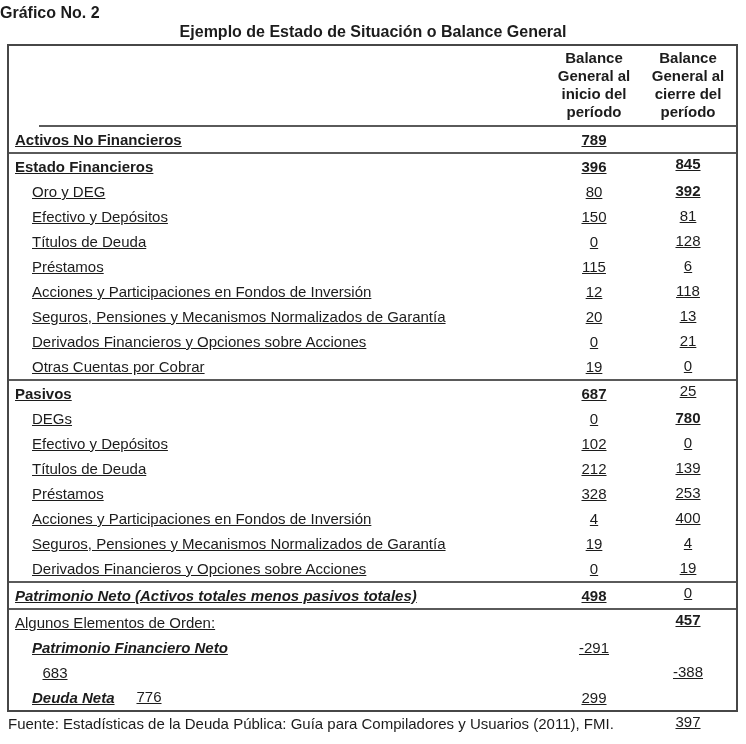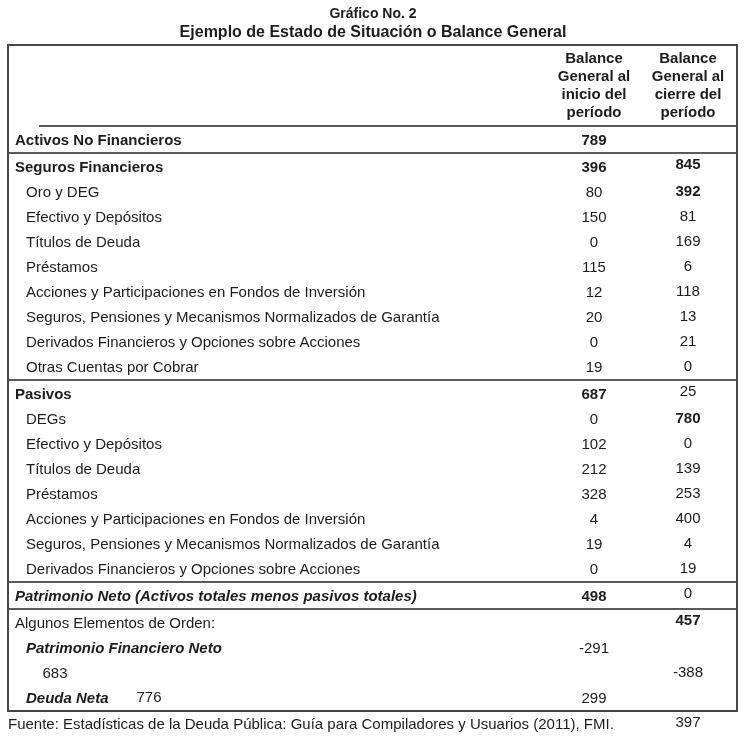--- a/index.html
+++ b/index.html
@@ -4,21 +4,21 @@
 <style>
   html,body{margin:0;padding:0;background:#ffffff;}
   body{
     width:746px;height:744px;overflow:hidden;
     font-family:"Liberation Sans","DejaVu Sans",sans-serif;
     color:#1c1c1c;
     -webkit-font-smoothing:antialiased;
   }
   .page{padding-top:4px;}
   .doc-title{
-    text-align:center;font-size:14px;font-weight:700;line-height:18px;
+    font-size:16px;font-weight:700;line-height:18px;
   }
   .doc-subtitle{
     text-align:center;font-size:16px;font-weight:700;line-height:20px;
   }
   .balance-table{
     margin:2px 0 0 7px;
     width:727px;
     border:2px solid #474747;
     background:#ffffff;
     box-sizing:content-box;
@@ -30,28 +30,28 @@
     margin-left:30px;
   }
   .thead .spacer{flex:1;}
   .th{
     width:92px;text-align:center;font-weight:700;font-size:15px;line-height:18px;
     white-space:pre-line;
   }
   .th.c2{width:96px;}
   .section{border-top:0;}
   .section.sep{border-top:2px solid #5a5a5a;}
-  .row{display:flex;align-items:center;height:25px;font-size:15px;}
+  .row{display:flex;align-items:center;height:25px;font-size:15px;text-decoration:underline;}
   .cell.label{flex:1;padding-left:6px;white-space:nowrap;overflow:hidden;}
   .cell.val{width:92px;text-align:center;}
   .cell.val.v2{width:96px;margin-top:48px;}
   .row.bold{font-weight:700;}
   .row.italic .cell.label{font-style:italic;}
   .row.semibold .cell.label{font-weight:600;}
-  .row.sub .cell.label{padding-left:17px;}
+  .row.sub .cell.label{padding-left:23px;}
   .row.underline .lbl{border-bottom:1.5px solid #555555;padding-bottom:0px;}
   .source-note{
     margin:3px 0 0 8px;font-size:15px;line-height:18px;
   }
 </style>
 </head>
 <body>
 
 <div class="page">
   <div class="doc-title">Gráfico No. 2</div>
@@ -72,33 +72,33 @@
     <div>
         <div class="section">
           <div class="row bold">
             <div class="cell label"><span class="lbl">Activos No Financieros</span></div>
             <div class="cell val v1">789</div>
             <div class="cell val v2">845</div>
           </div>
         </div>
         <div class="section sep">
           <div class="row bold">
-            <div class="cell label"><span class="lbl">Seguros Financieros</span></div>
+            <div class="cell label"><span class="lbl">Estado Financieros</span></div>
             <div class="cell val v1">396</div>
             <div class="cell val v2">392</div>
           </div>
           <div class="row sub underline">
             <div class="cell label"><span class="lbl">Oro y DEG</span></div>
             <div class="cell val v1">80</div>
             <div class="cell val v2">81</div>
           </div>
           <div class="row sub underline">
             <div class="cell label"><span class="lbl">Efectivo y Depósitos</span></div>
             <div class="cell val v1">150</div>
-            <div class="cell val v2">169</div>
+            <div class="cell val v2">128</div>
           </div>
           <div class="row sub underline">
             <div class="cell label"><span class="lbl">Títulos de Deuda</span></div>
             <div class="cell val v1">0</div>
             <div class="cell val v2">6</div>
           </div>
           <div class="row sub underline">
             <div class="cell label"><span class="lbl">Préstamos</span></div>
             <div class="cell val v1">115</div>
             <div class="cell val v2">118</div>

